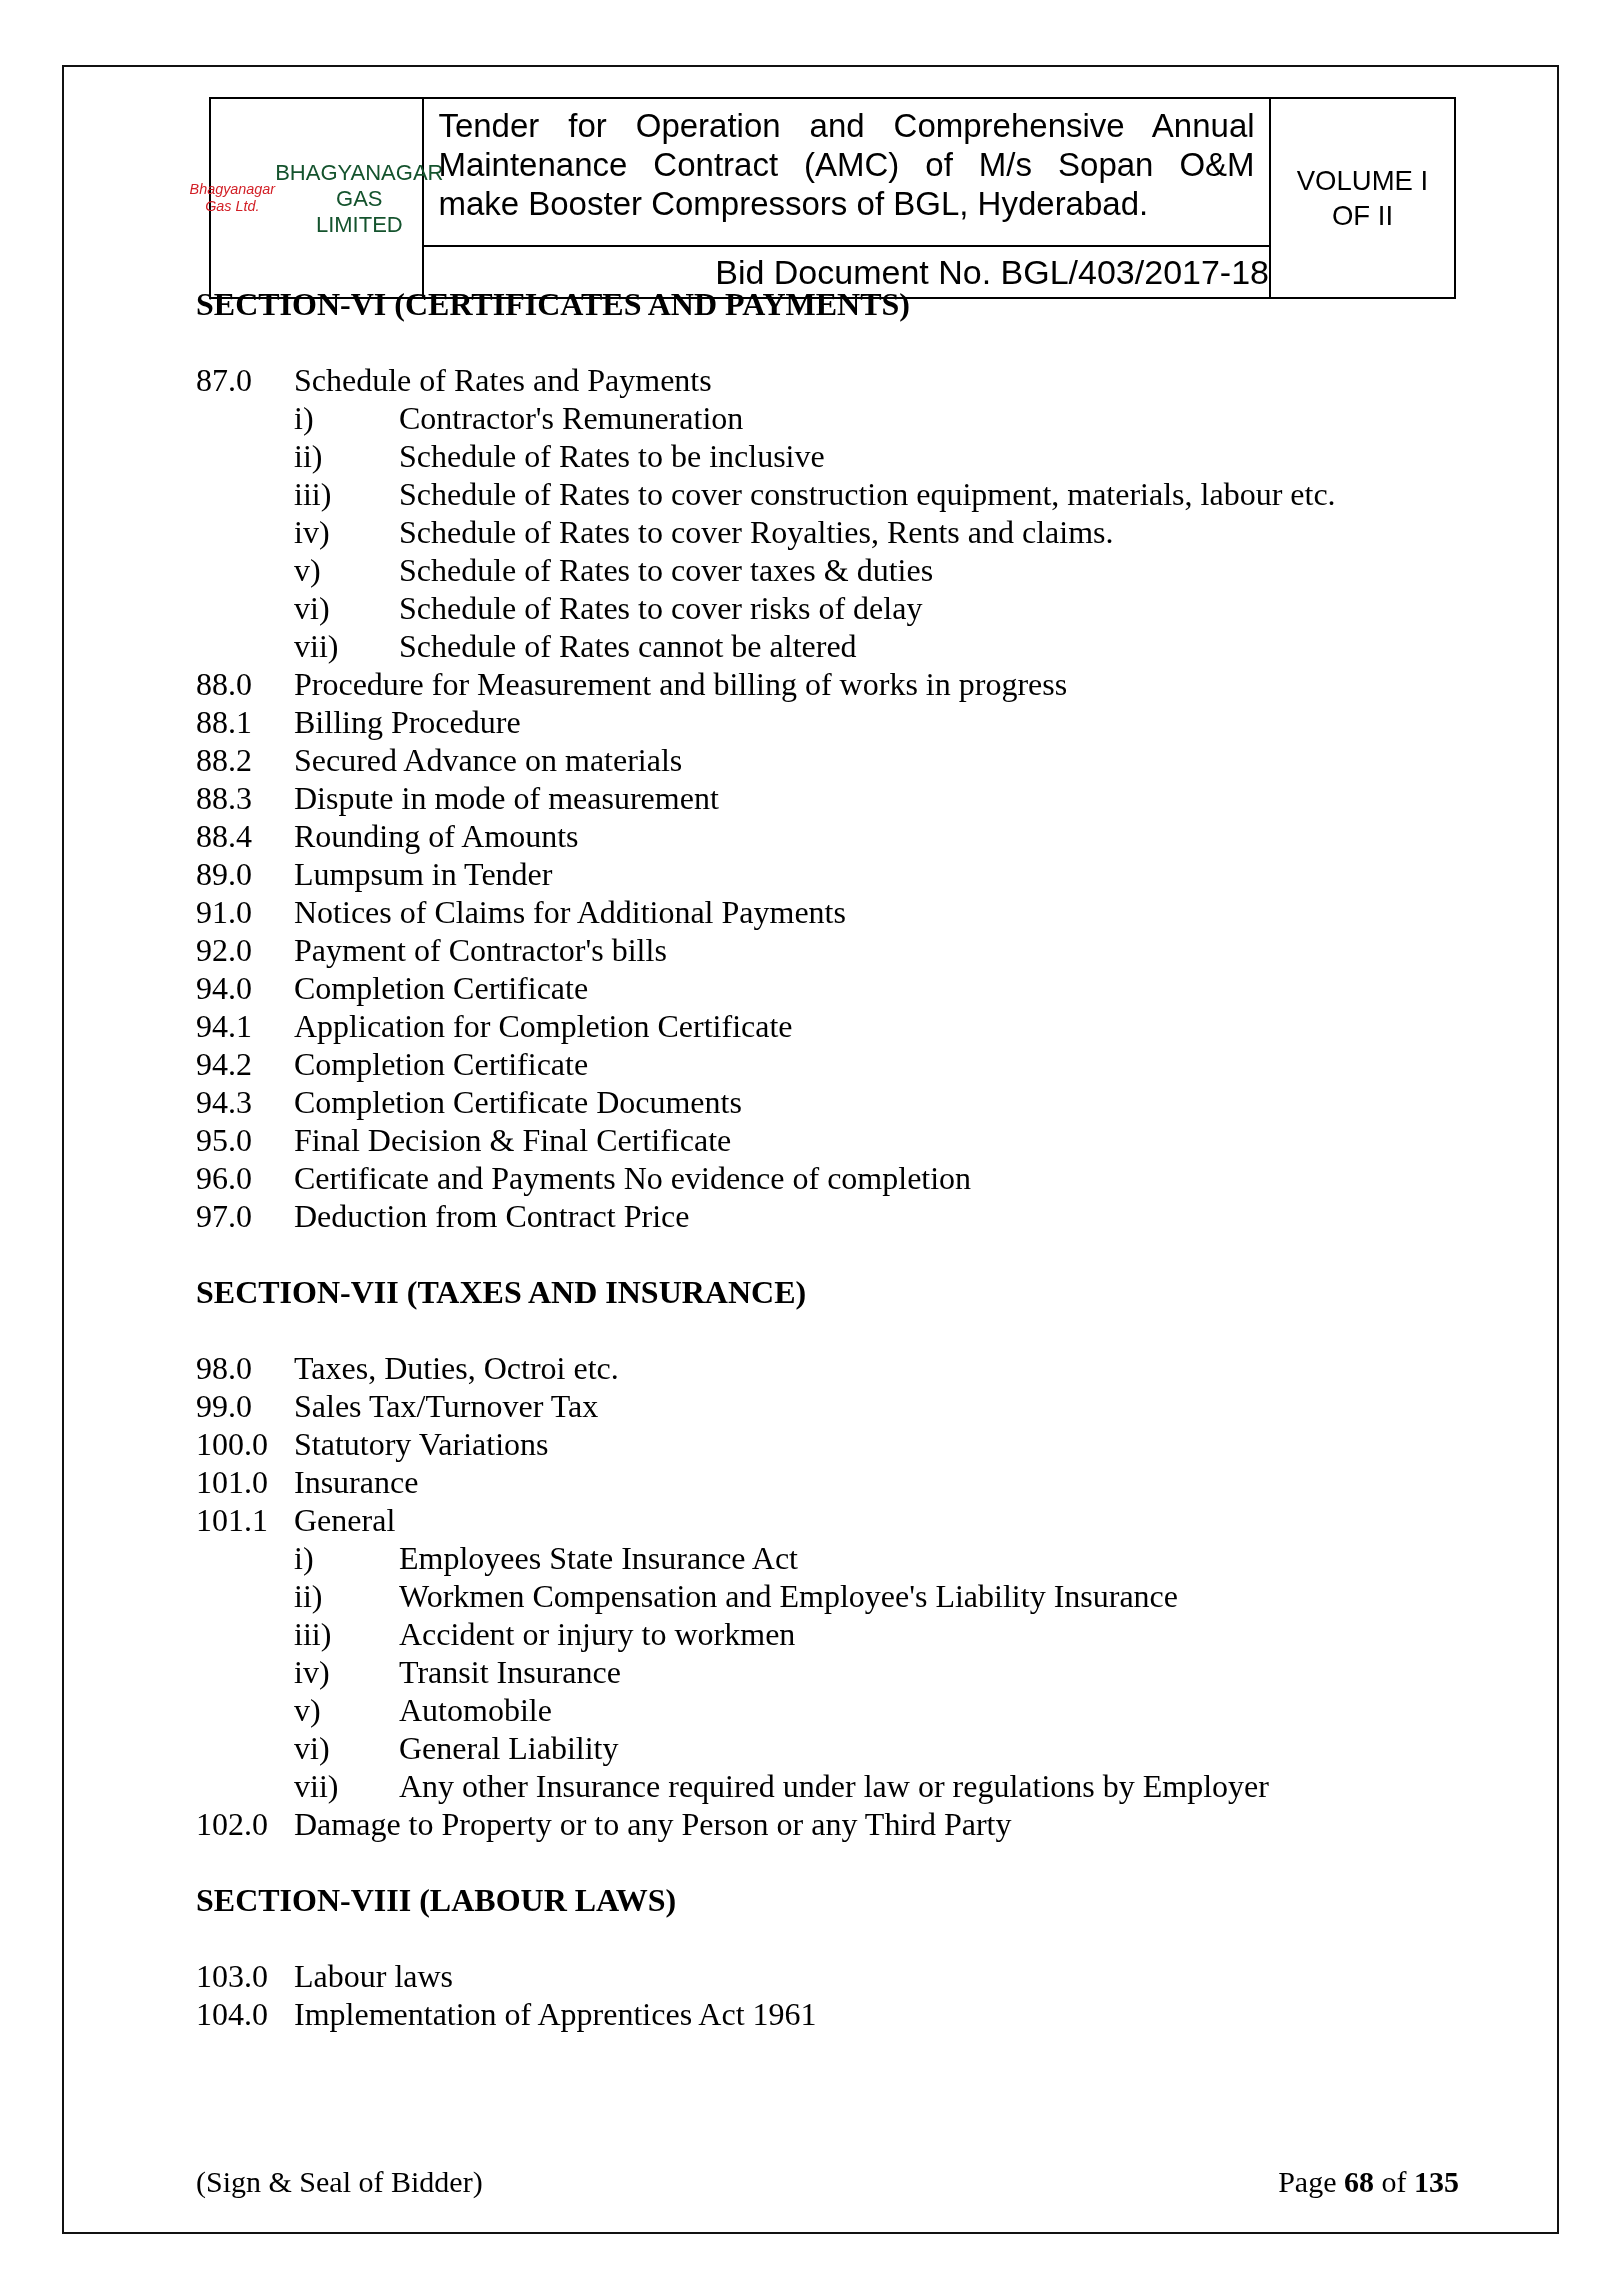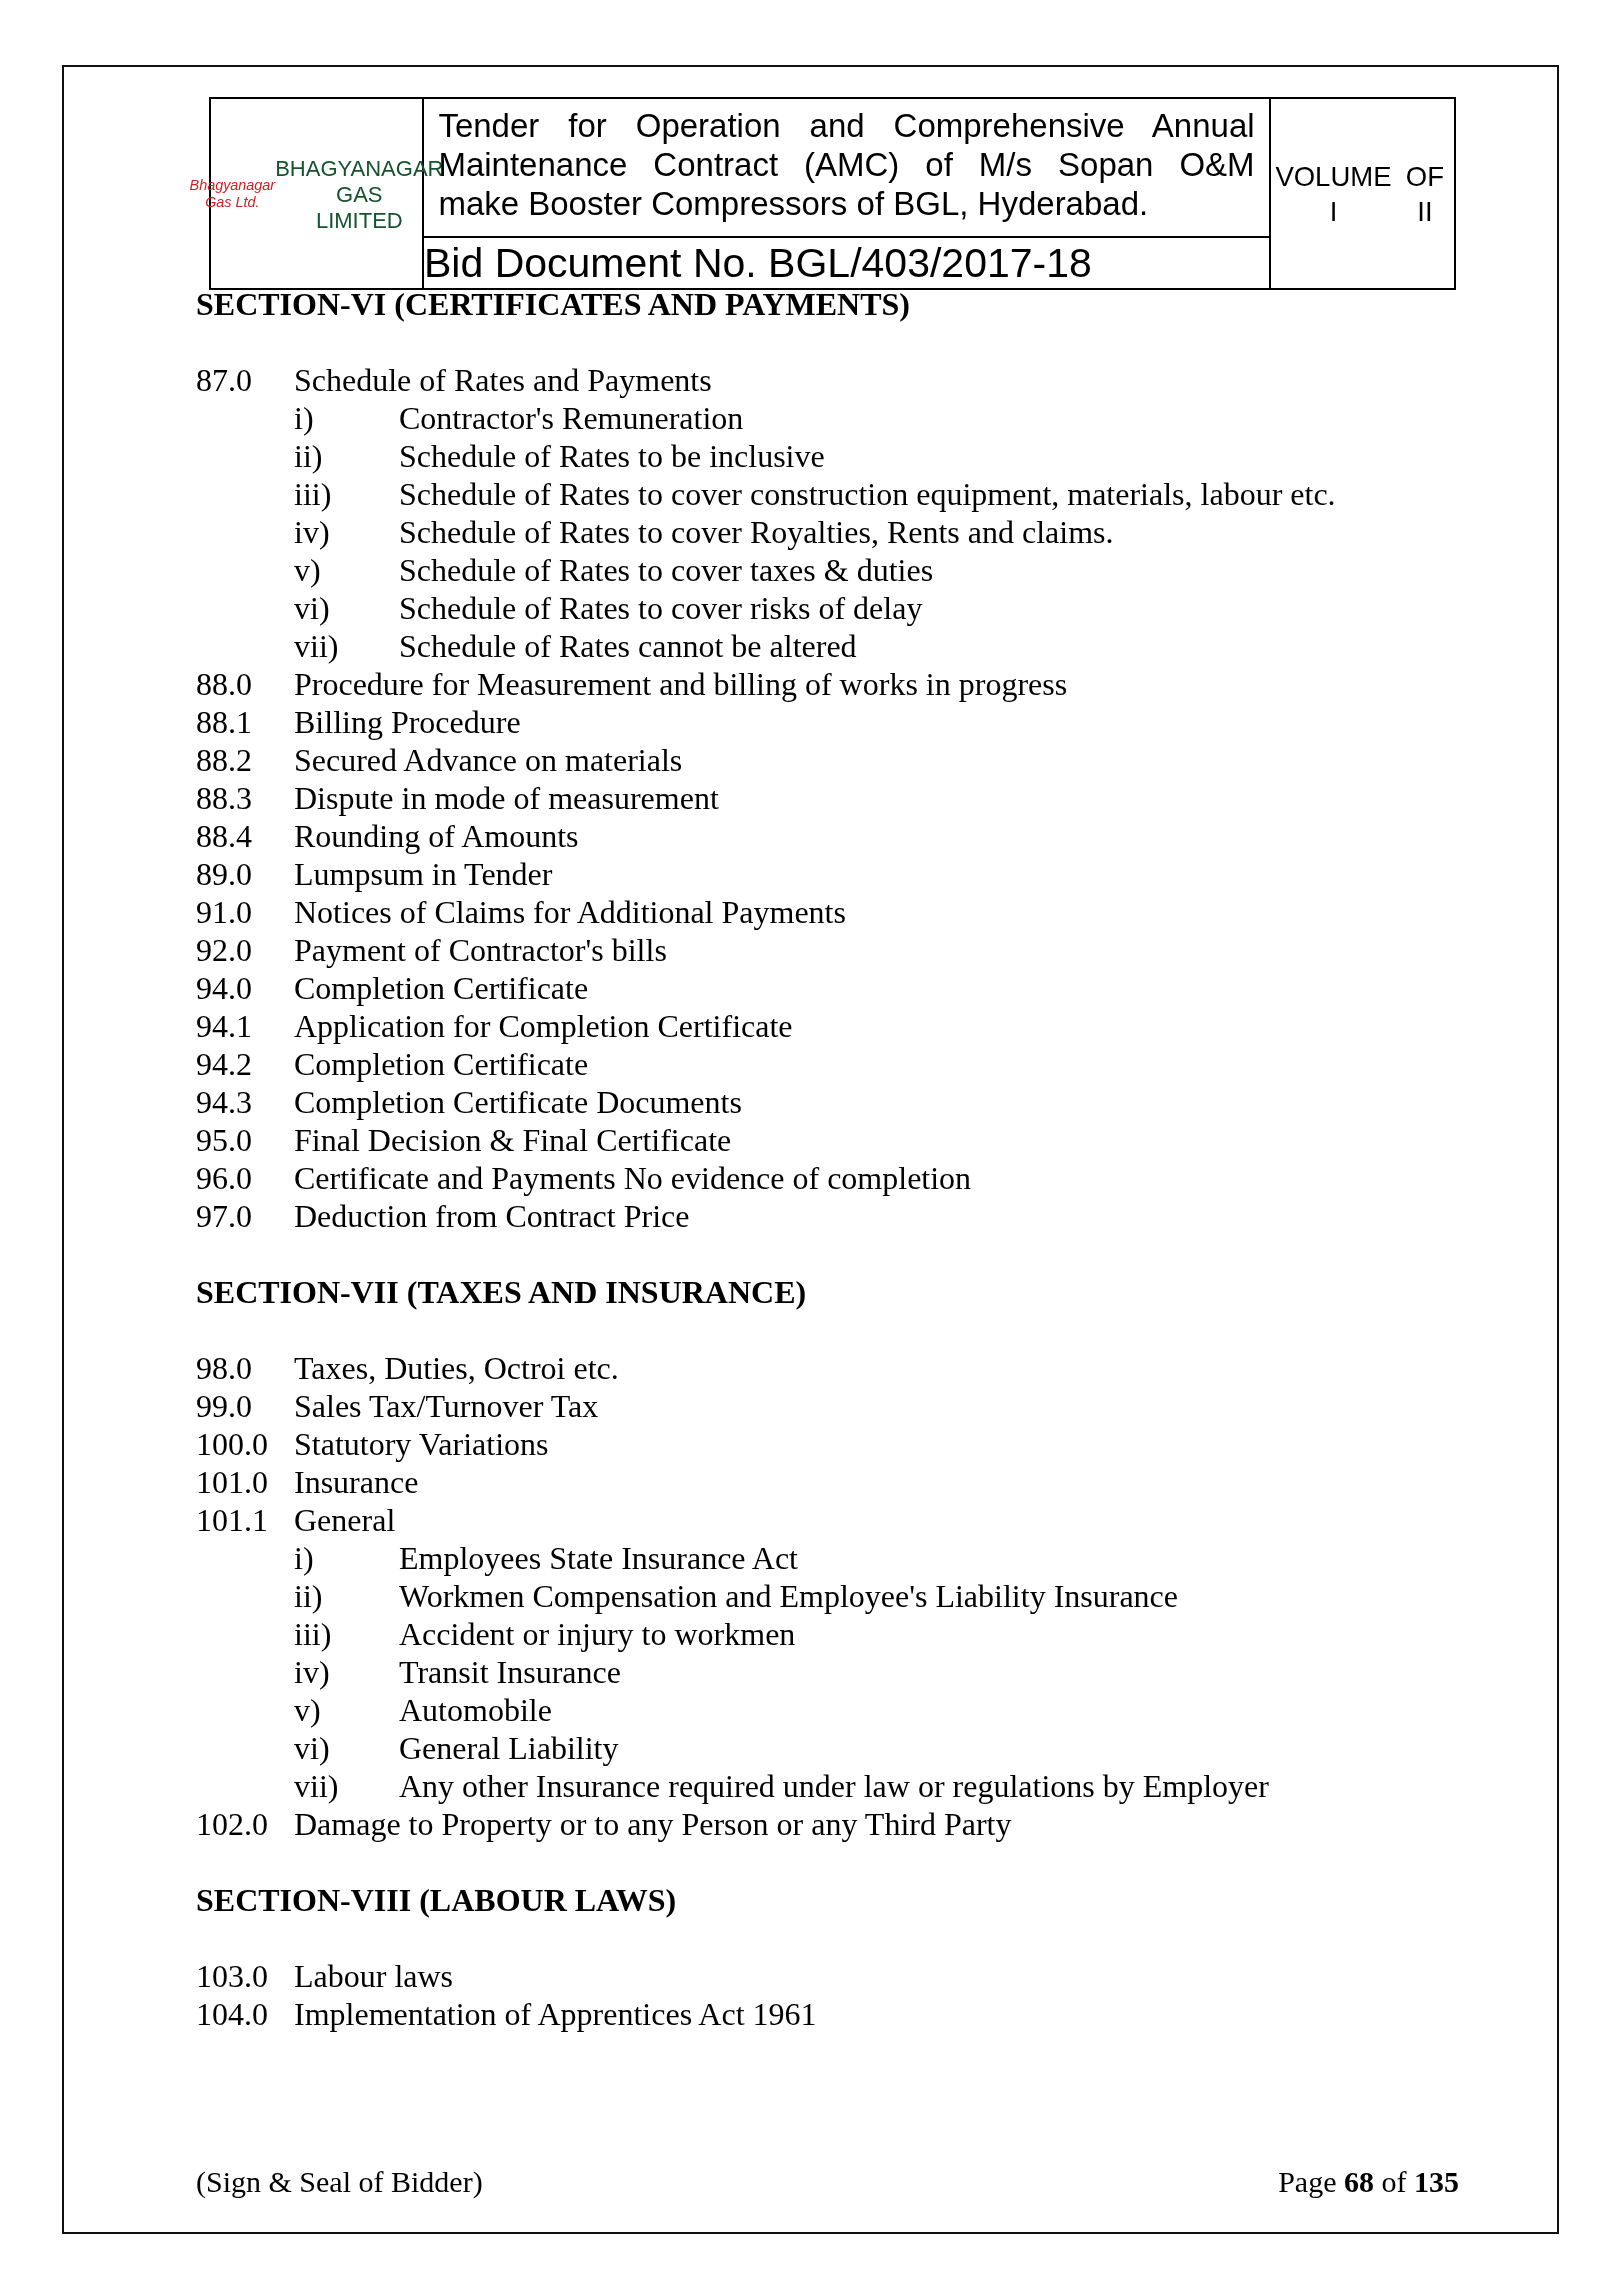--- a/index.html
+++ b/index.html
@@ -22,26 +22,26 @@
     display:flex;align-items:center;justify-content:center;
     padding:6.5px 5.2px;text-align:center;
   }
   .logo-tagline{color:var(--logo-red,#d21f26);font-size:14.4px;line-height:17px;font-style:italic;}
   .logo-company{font-size:22px;line-height:26px;color:#14532d;margin-top:2.6px;}
   .h-title{flex:1;display:flex;flex-direction:column;box-sizing:border-box;min-width:0;}
   .title-lines{padding:6.5px 14.4px 3.9px 14.4px;font-size:33px;line-height:39px;}
   .title-line{text-align:justify;text-align-last:justify;white-space:nowrap;}
   .title-line.last{text-align-last:left;}
   .bid-line{
-    border-top:2px solid #000;margin-top:10px;text-align:left;
-    font-size:41px;line-height:38px;padding:5.2px 0 6.5px 0;
+    border-top:2px solid #000;margin-top:19px;text-align:right;
+    font-size:34px;line-height:38px;padding:5.2px 0 6.5px 0;
   }
   .h-volume{
     width:185px;flex:none;border-left:2px solid #000;box-sizing:border-box;
-    display:flex;flex-direction:row;align-items:center;justify-content:center;
+    display:flex;flex-direction:column;align-items:center;justify-content:center;
     font-size:27.5px;line-height:35px;text-align:center;
   }
   
   .toc{
     position:absolute;left:196px;top:285px;width:1263px;
     font-size:32px;line-height:38px;
   }
   .section-heading{
     font-size:32px;line-height:38px;font-weight:bold;margin:38px 0;
   }

